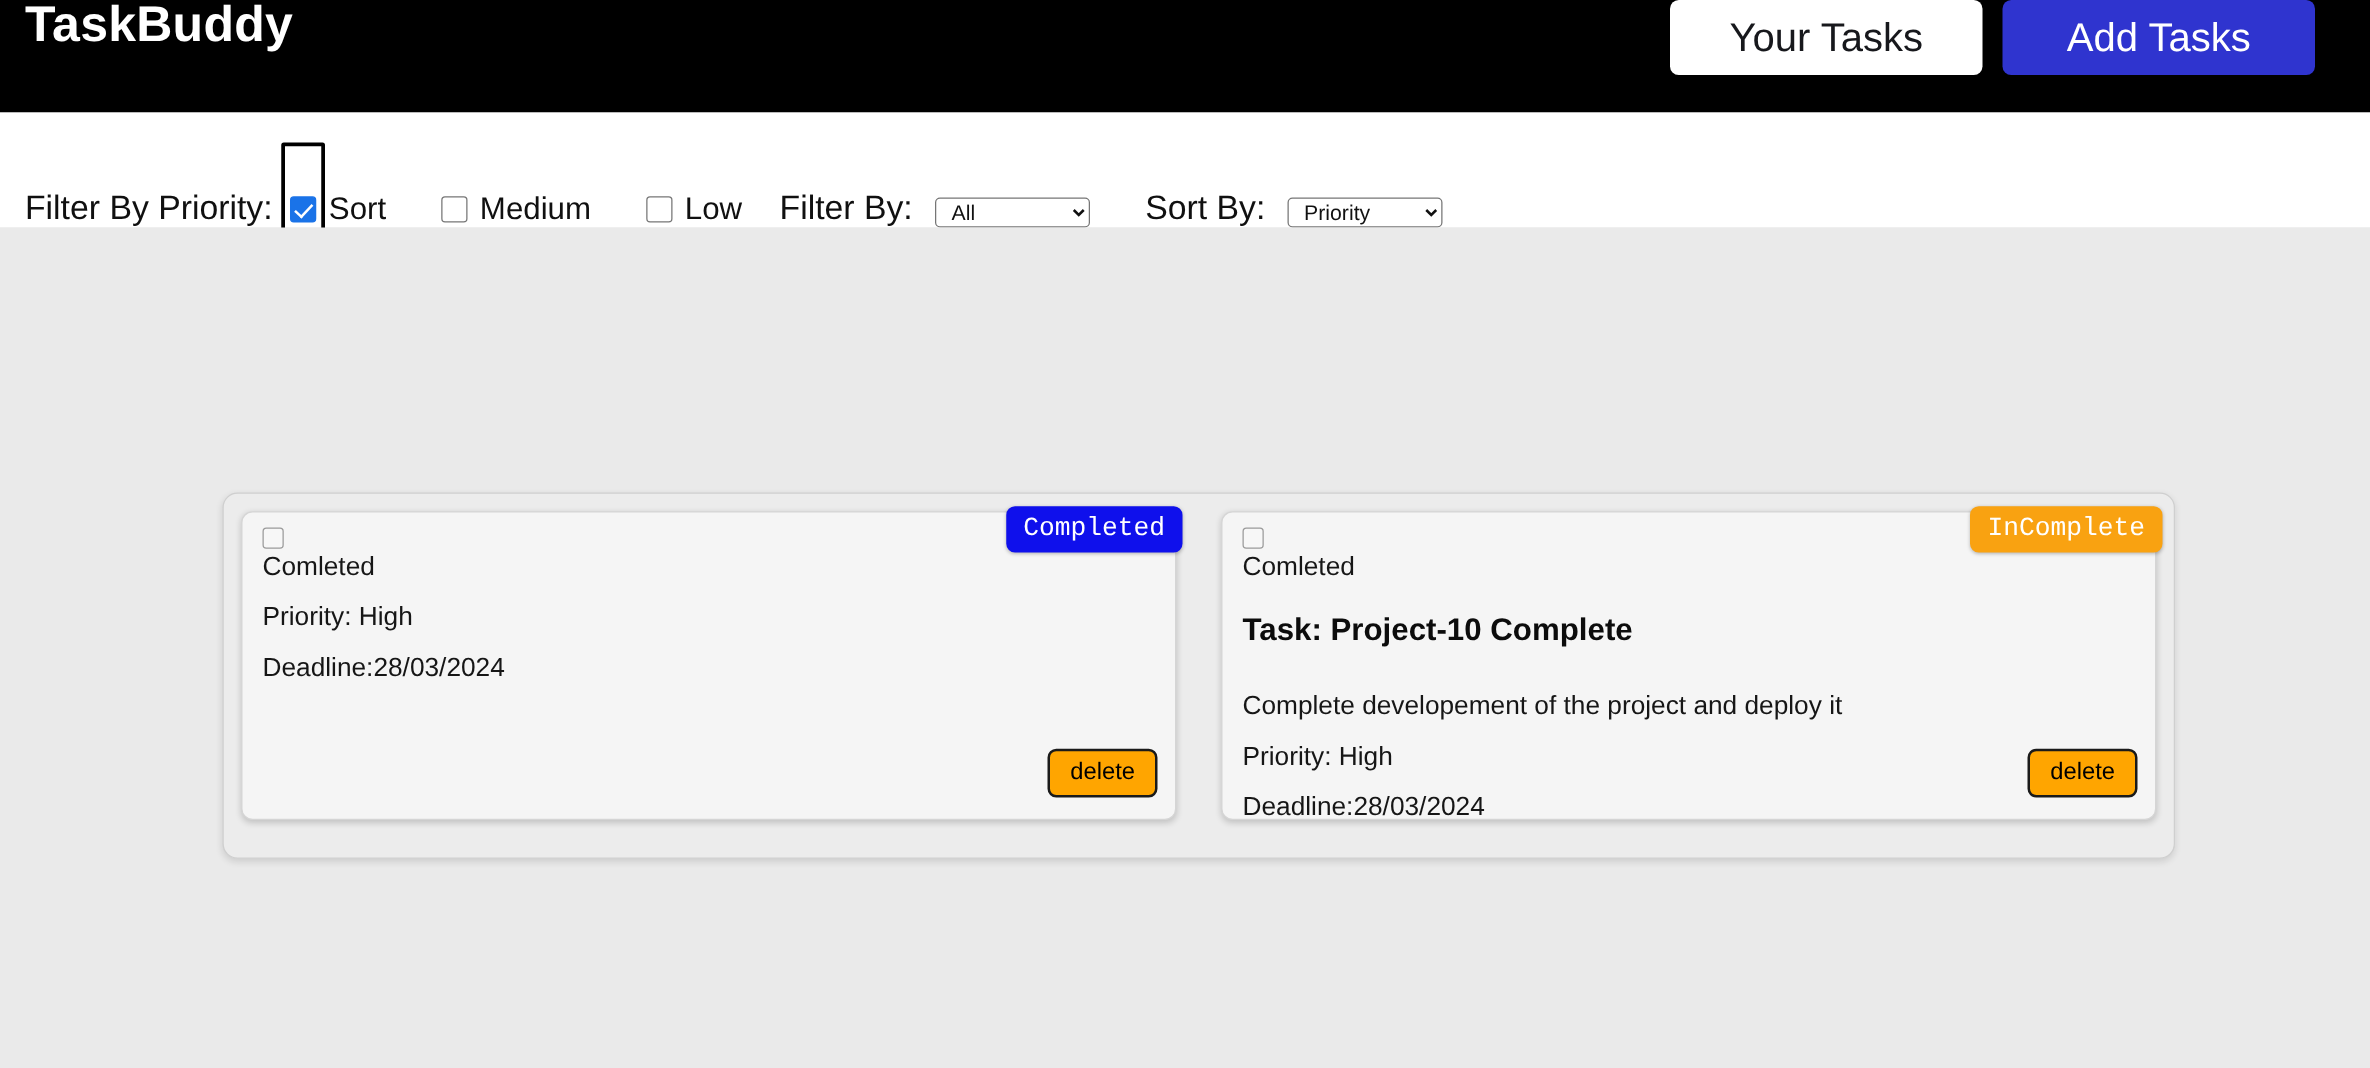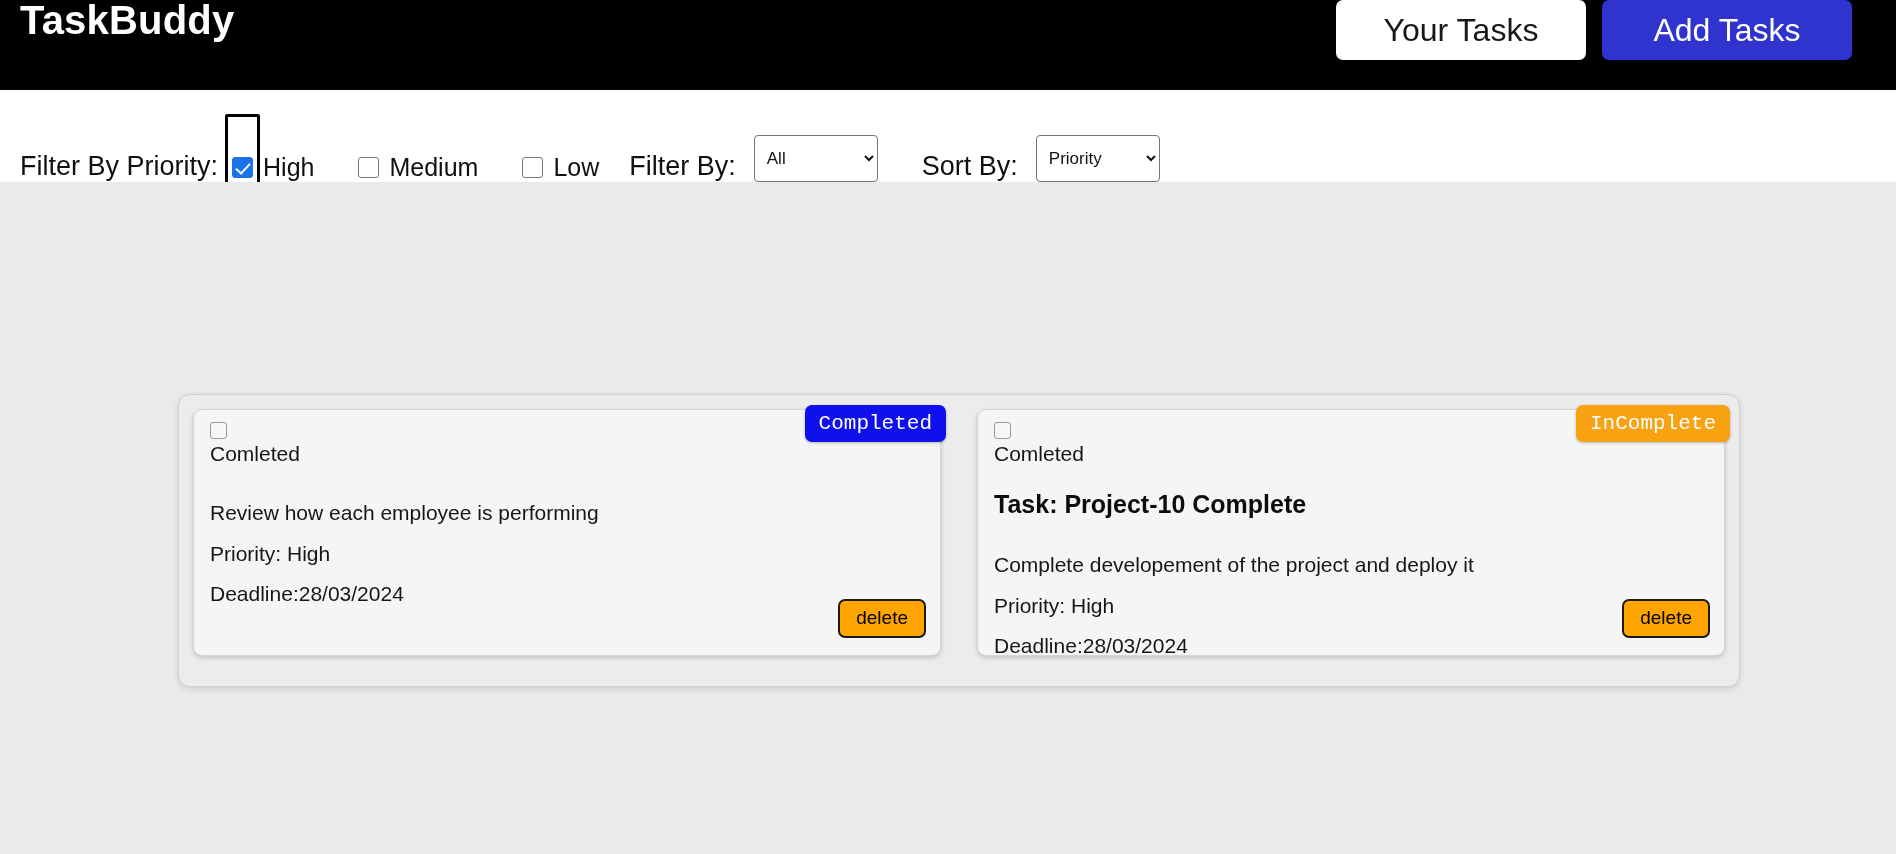--- a/index.html
+++ b/index.html
@@ -122,21 +122,21 @@
     white-space: nowrap;
     margin-right: 18px;
   }
   select.ui-select {
     font-family: "Liberation Sans", sans-serif;
     font-size: 17px;
     color: #111111;
     background: #ffffff;
     border: 1px solid #767676;
     border-radius: 4px;
-    height: 47px;
+    height: 24px;
     padding: 0 8px;
     cursor: pointer;
   }
   #filter-by-select { width: 124px; }
   #sort-by-select { width: 124px; }
   .gap-lg { width: 44px; flex: 0 0 auto; }
 
   
   .page-body {
     height: 672px;
@@ -247,21 +247,21 @@
 </div>
 
 <div class="filterbar">
   <span class="filter-label">Filter By Priority:</span>
 
   <div class="chk-group">
     <span class="chk-wrap">
       <input type="checkbox" class="chk" id="chk-high" checked="" style="">
       <span class="focus-ring"></span>
     </span>
-    <label class="chk-text" for="chk-high">High</label>
+    <label class="chk-text" for="chk-high">Sort</label>
 
     <span class="chk-wrap">
       <input type="checkbox" class="chk" id="chk-medium" style="">
     </span>
     <label class="chk-text" for="chk-medium">Medium</label>
 
     <span class="chk-wrap">
       <input type="checkbox" class="chk" id="chk-low" style="">
     </span>
     <label class="chk-text" for="chk-low">Low</label>
@@ -279,21 +279,20 @@
     <option>Priority</option>
   </select>
 </div>
 
 <div class="page-body">
   <div class="task-panel">
 
     <div class="task-card">
       <input type="checkbox" class="card-chk" id="task-chk-0" style="">
       <div class="card-chk-text">Comleted</div>
-      <div class="card-desc">Review how each employee is performing</div>
       <div class="card-meta">Priority: High</div>
       <div class="card-meta">Deadline:28/03/2024</div>
       <button class="status-badge completed">Completed</button>
       <button class="delete-btn">delete</button>
     </div>
 
     <div class="task-card">
       <input type="checkbox" class="card-chk" id="task-chk-1" style="">
       <div class="card-chk-text">Comleted</div>
       <div class="card-title">Task: Project-10 Complete</div>

